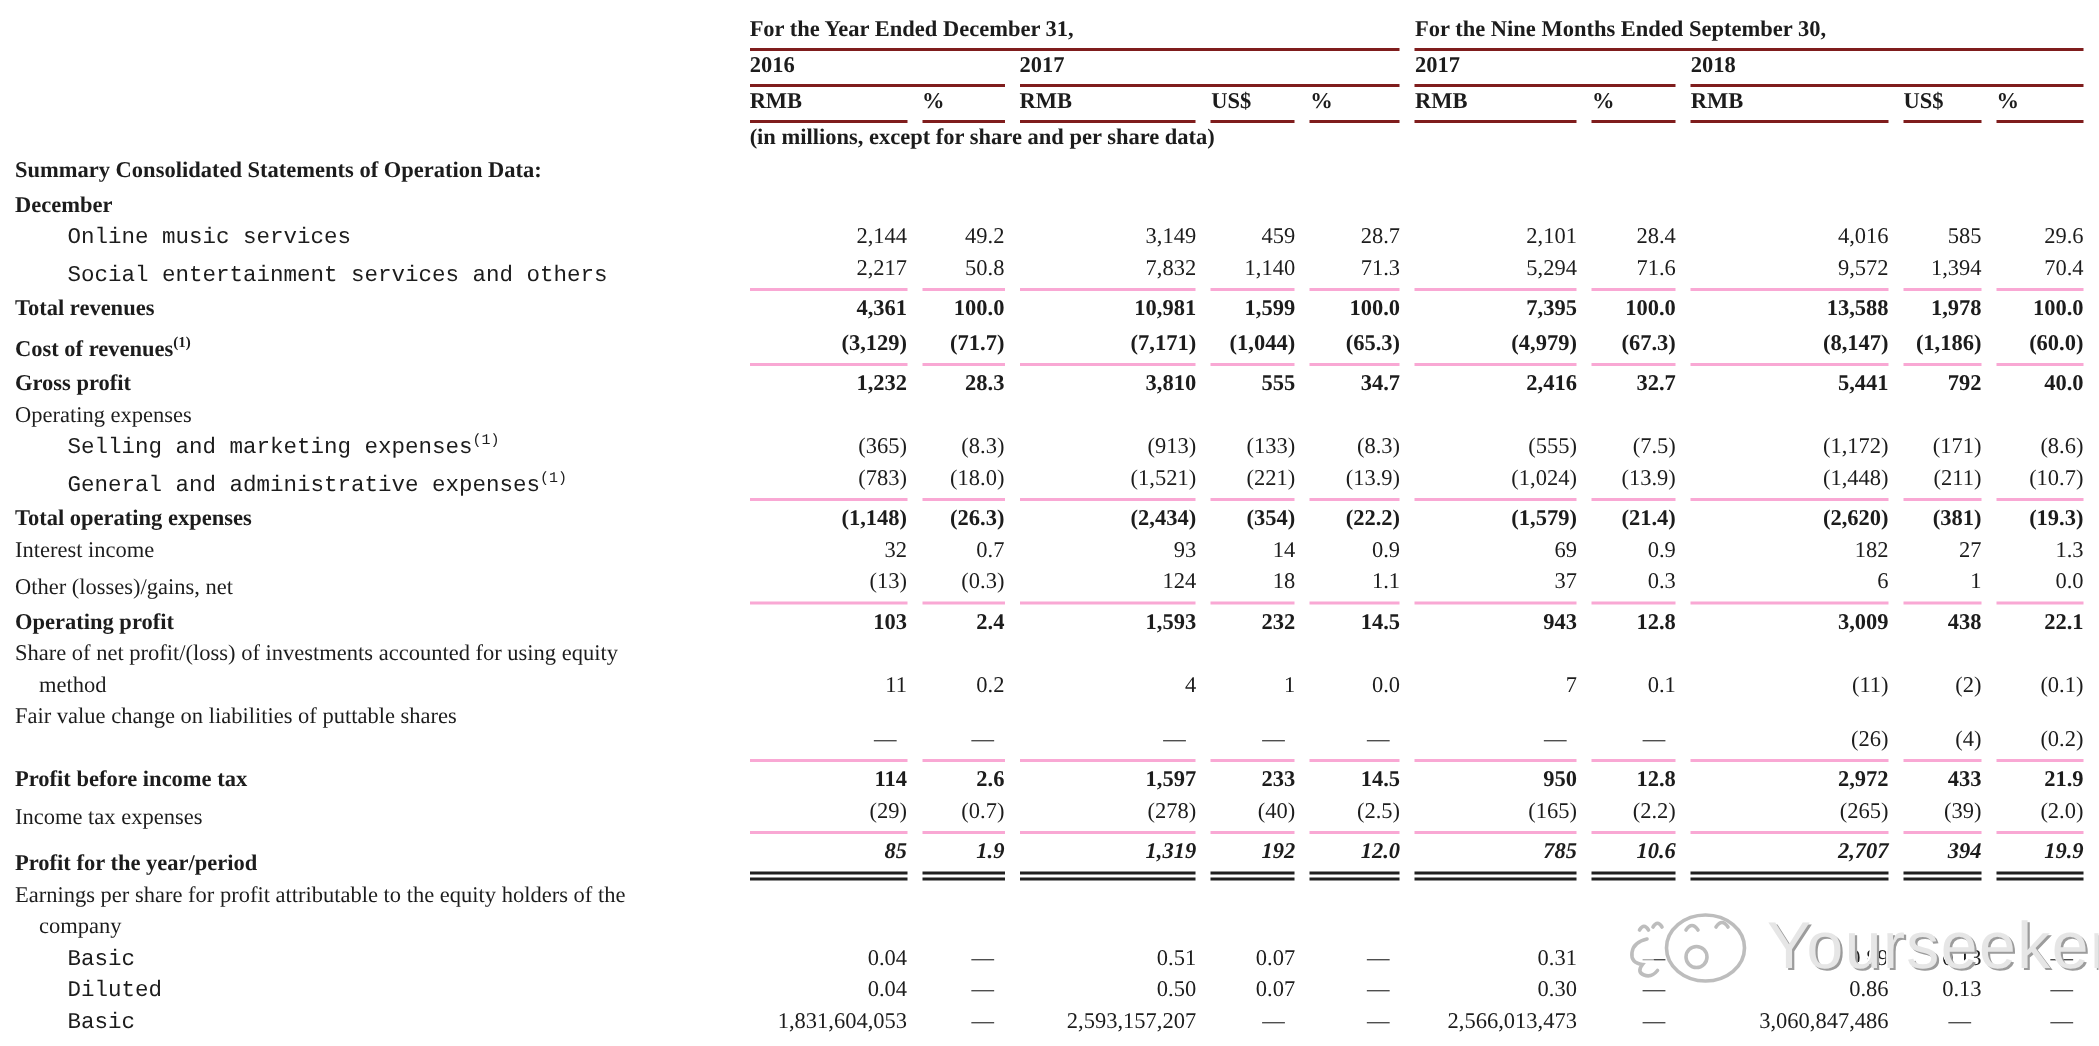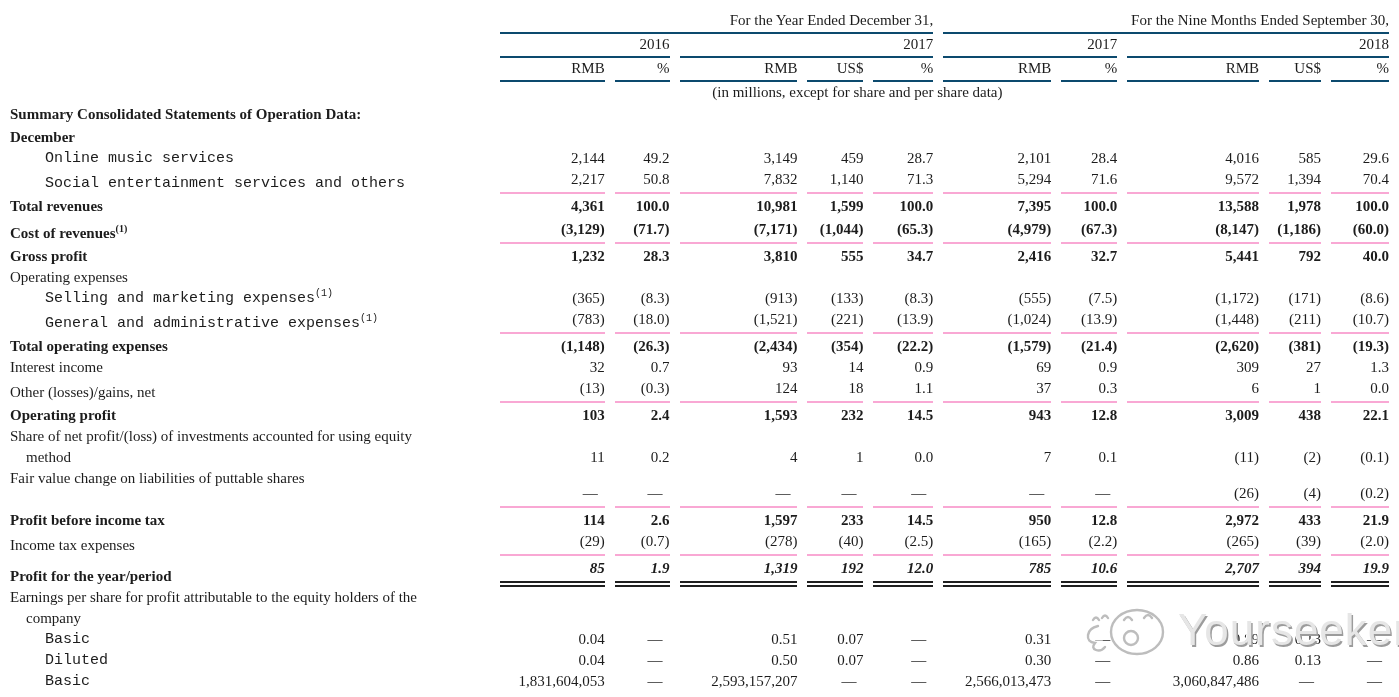--- a/index.html
+++ b/index.html
@@ -24,28 +24,27 @@
   }
   th, td {
     padding: 0;
     vertical-align: bottom;
     white-space: nowrap;
     line-height: 21px;
     font-weight: normal;
   }
   
   tr.grp th, tr.yr th, tr.unit th {
-    font-weight: normal;
-    text-align: right;
-    border-bottom: 2px solid #0c4a6e;
+    font-weight: bold;
+    text-align: left;
+    border-bottom: 2px solid #7f1d1d;
     padding-bottom: 1px;
   }
   tr.note td {
-    text-align: center;
-    font-weight: normal;
+    font-weight: bold;
     padding-right: 174px;
     line-height: 20px;
   }
   
   td.num { text-align: right; }
   td.num.dash { padding-right: 7px; }
   td.lbl { text-align: left; }
   td.lbl.ind0 { padding-left: 0; }
   td.lbl.ind1 { padding-left: 35px; font-family: Liberation Mono, monospace; }
   span.cont { padding-left: 16px; }
@@ -267,21 +266,21 @@
       </tr>
       <tr>
         <td class="lbl ind0"><span>Interest income</span></td>
         <td class="num">32</td>
         <td class="num">0.7</td>
         <td class="num">93</td>
         <td class="num">14</td>
         <td class="num">0.9</td>
         <td class="num">69</td>
         <td class="num">0.9</td>
-        <td class="num">309</td>
+        <td class="num">182</td>
         <td class="num">27</td>
         <td class="num">1.3</td>
       </tr>
       <tr class="rule">
         <td class="lbl ind0"><span>Other (losses)/gains, net</span></td>
         <td class="num">(13)</td>
         <td class="num">(0.3)</td>
         <td class="num">124</td>
         <td class="num">18</td>
         <td class="num">1.1</td>

